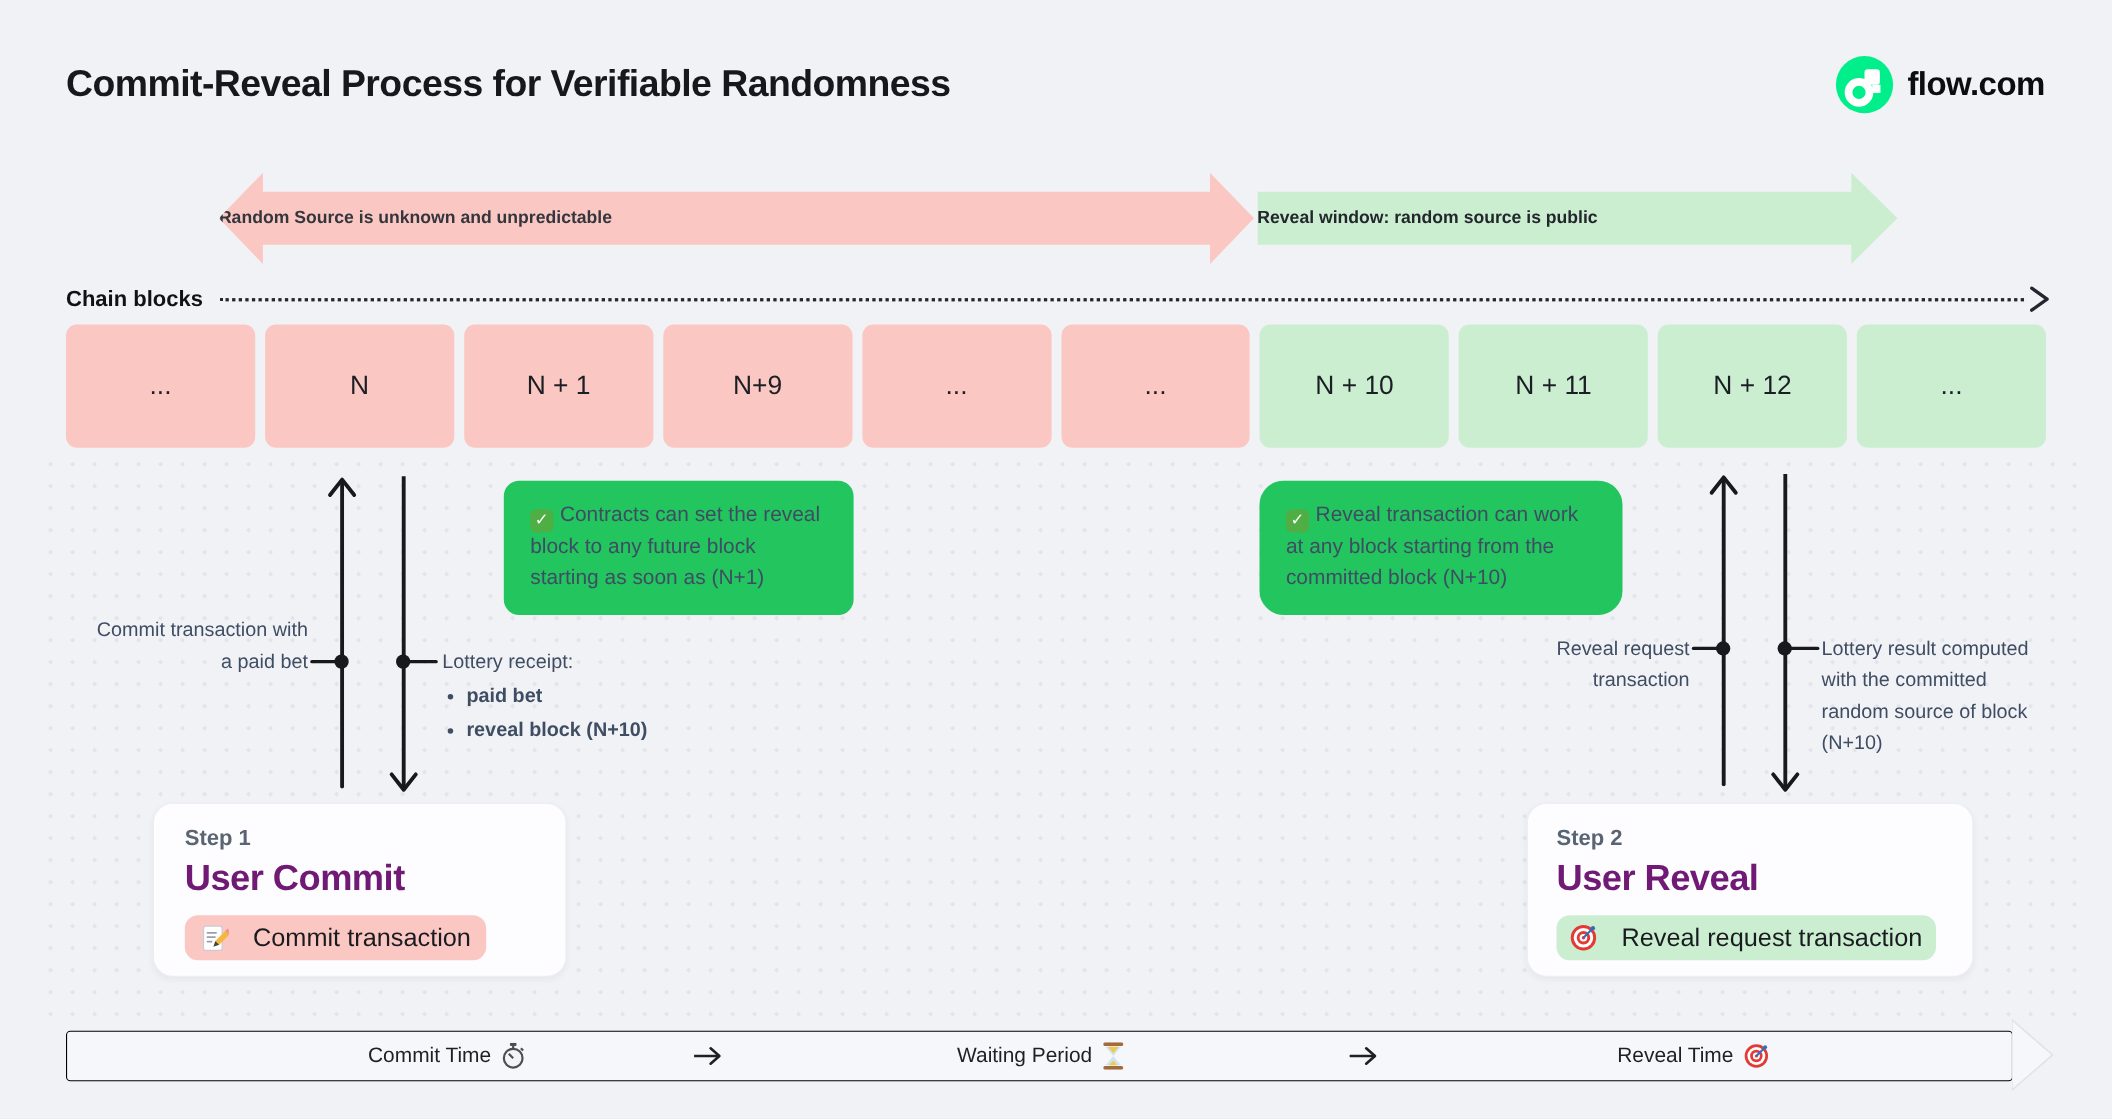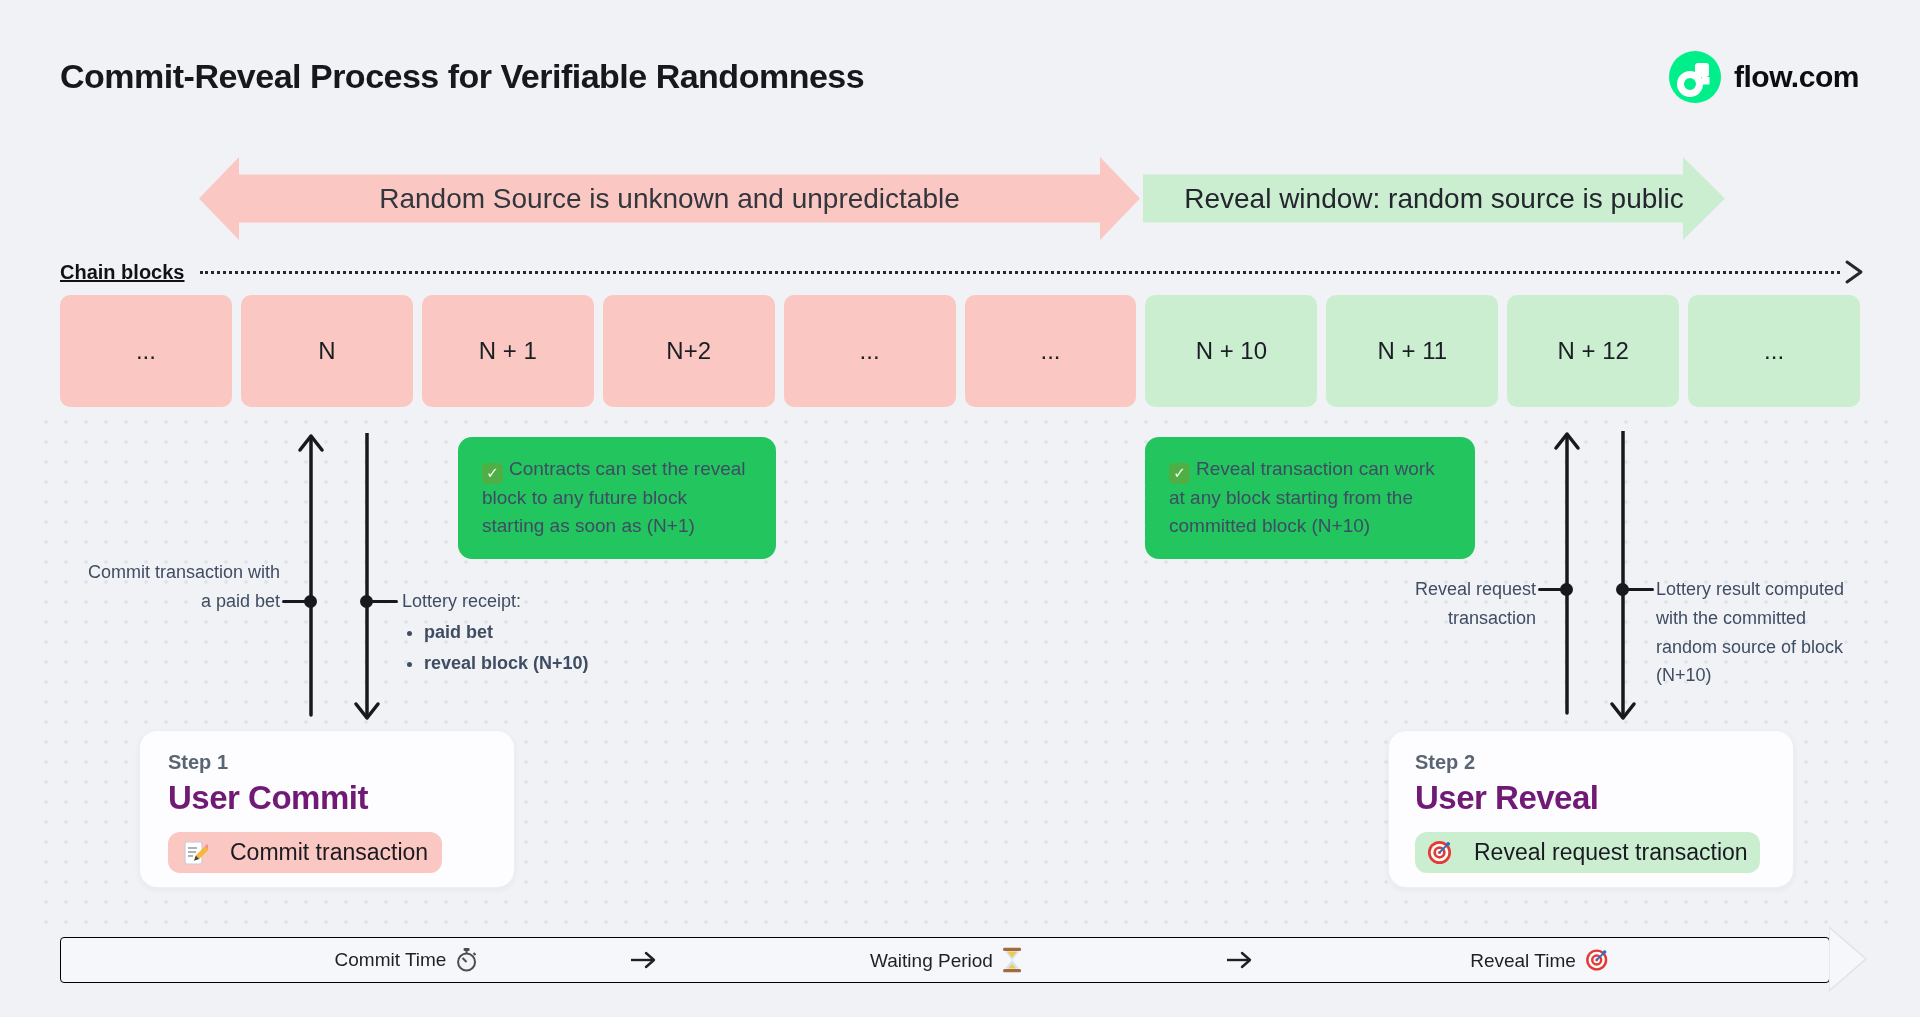--- a/index.html
+++ b/index.html
@@ -17,32 +17,32 @@
     background-image:radial-gradient(circle,#d6dae2 1.6px,transparent 1.8px);
     background-size:20px 20px;opacity:.6;
   }
 
   
   .title{font-size:34px;font-weight:700;letter-spacing:-0.5px;color:#16181e;}
   .brand{display:flex;align-items:center;gap:12px;}
   .brand-text{font-size:30px;font-weight:800;color:#0b0d12;letter-spacing:-0.5px;}
 
   
-  .band{display:flex;align-items:center;justify-content:center;font-size:28px;font-weight:400;}
+  .band{display:flex;align-items:center;justify-content:flex-start;font-size:16px;font-weight:700;}
   .band-pink{
     background:#fbc7c2;color:#33363d;
     clip-path:polygon(0 50%,40px 0,40px 21%,calc(100% - 40px) 21%,calc(100% - 40px) 0,100% 50%,calc(100% - 40px) 100%,calc(100% - 40px) 79%,40px 79%,40px 100%);
   }
   .band-green{
     background:#cbeed1;color:#23262c;
     clip-path:polygon(0 21%,calc(100% - 42px) 21%,calc(100% - 42px) 0,100% 50%,calc(100% - 42px) 100%,calc(100% - 42px) 79%,0 79%);
   }
 
   
-  .chain-label{font-size:20px;font-weight:700;color:#101216;text-decoration:underline;}
+  .chain-label{font-size:20px;font-weight:700;color:#101216;}
   .chain-dotted{border-top:3px dotted #24272d;width:1640px;}
   .blocks-row{display:flex;gap:9px;width:1800px;height:112px;}
   .block{flex:1;display:flex;align-items:center;justify-content:center;border-radius:10px;font-size:24px;color:#1b1e24;}
   .block.pink{background:#fbc7c2;}
   .block.green{background:#cbeed1;}
 
   
   .note{
     background:#22c55e;border:4px solid #22c55e;border-radius:14px;
     padding:14px 20px;font-size:19px;line-height:1.5;color:#3f4d63;font-weight:500;
@@ -126,21 +126,21 @@
     <div class="block pink">
         <span>...</span>
       </div>
     <div class="block pink">
         <span>N</span>
       </div>
     <div class="block pink">
         <span>N + 1</span>
       </div>
     <div class="block pink">
-        <span>N+2</span>
+        <span>N+9</span>
       </div>
     <div class="block pink">
         <span>...</span>
       </div>
     <div class="block pink">
         <span>...</span>
       </div>
     <div class="block green">
         <span>N + 10</span>
       </div>
@@ -151,21 +151,21 @@
         <span>N + 12</span>
       </div>
     <div class="block green">
         <span>...</span>
       </div>
   </div>
 
   <div class="abs note" style="left:458px;top:437px;width:318px;box-sizing:border-box;">
     <span class="check">✓</span><span>Contracts can set the reveal block to any future block starting as soon as (N+1)</span>
   </div>
-  <div class="abs note" style="left:1145px;top:437px;width:330px;box-sizing:border-box;">
+  <div class="abs note" style="left:1145px;top:437px;width:330px;box-sizing:border-box;border-radius:22px;">
     <span class="check">✓</span><span>Reveal transaction can work at any block starting from the committed block (N+10)</span>
   </div>
 
   <svg class="varrow" style="left:296px;top:433px;" width="30" height="284">
     <line x1="15" y1="4" x2="15" y2="282"></line>
       <polyline points="4,17 15,3 26,17"></polyline>
   </svg>
   <svg class="varrow" style="left:352px;top:433px;" width="30" height="288">
     <line x1="15" y1="0" x2="15" y2="284"></line>
       <polyline points="4,271 15,285 26,271"></polyline>

